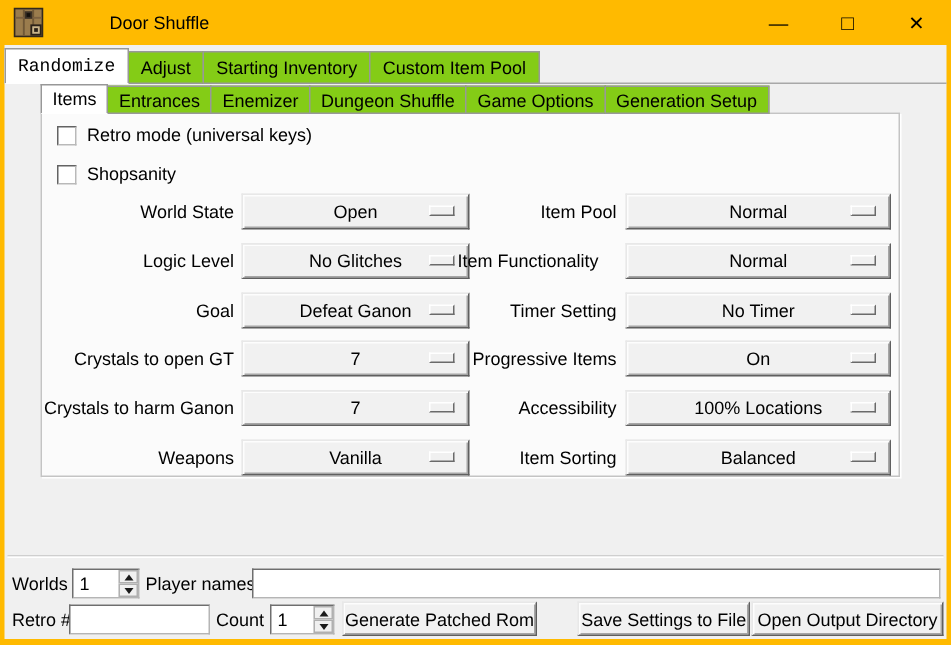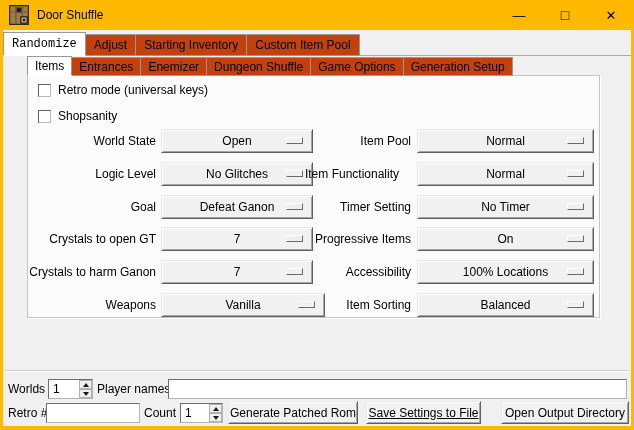--- a/index.html
+++ b/index.html
@@ -3,32 +3,32 @@
 <meta charset="utf-8">
 <style>
   * { margin:0; padding:0; box-sizing:border-box; cursor:default; }
   html,body { background:#888; }
   body { font-family:"Liberation Sans", sans-serif; color:#000; }
   .window {
     position:relative; width:634px; height:430px;
     background:#ffba00; overflow:hidden;
   }
   
-  .titlebar { position:absolute; left:0; top:0; width:634px; height:30px; display:flex; align-items:center; }
+  .titlebar { position:absolute; left:0; top:0; width:634px; height:30px; display:flex; align-items:center;gap:36px; }
   .app-icon { margin-left:9px; width:20px; height:20px; flex:0 0 auto; }
   .title-text { margin-left:8px; font-size:12px; }
   .win-controls { position:absolute; right:0; top:0; height:30px; display:flex; }
   .ctrl { width:46px; height:30px; display:flex; align-items:center; justify-content:center; font-size:13px; line-height:1; color:#000; }
   .ctrl.max { font-size:14px; }
   
   .body { position:absolute; left:3px; top:30px; width:628px; height:396px; background:#f0f0f0; }
   
   .tabs1 { position:absolute; left:0; top:2px; display:flex; align-items:flex-end; z-index:4; }
   .tabs2 { position:absolute; left:24px; top:26px; display:flex; align-items:flex-end; z-index:4; }
-  .tab { font-size:12px; background:#c2410c; border:1px solid #989898; margin-right:-1px;
+  .tab { font-size:12px; background:#84cc16; border:1px solid #989898; margin-right:-1px;
          display:flex; align-items:center; white-space:nowrap; }
   .tabs1 .tab { height:22px; padding:0 8px; }
   .tabs2 .tab { height:19px; padding:0 7px; }
   .tab.active { background:#ffffff; position:relative; z-index:5; border-bottom:1px solid #fff; }
   .tabs1 .tab.active { height:24px;font-family:Liberation Mono, monospace; }
   .tabs2 .tab.active { height:20px; }
   .page-border { position:absolute; left:0; top:25px; width:628px; border-top:1px solid #a8a8a8; z-index:1; }
   
   .items-frame { position:absolute; left:24px; top:45px; width:573px; height:243px;
                  background:#fbfbfb; border:1px solid #c4c4c4; box-shadow:1px 1px 0 #ffffff; z-index:2; }
@@ -138,21 +138,21 @@
       <div class="dropdown" style="left:133px;top:151px;width:152px;">
         <span class="dd-value">7</span>
         <span class="dd-indicator"></span>
       </div>
       <span class="opt-label" style="left:0;top:184px;width:128px;">Crystals to harm Ganon</span>
       <div class="dropdown" style="left:133px;top:184px;width:152px;">
         <span class="dd-value">7</span>
         <span class="dd-indicator"></span>
       </div>
       <span class="opt-label" style="left:0;top:217px;width:128px;">Weapons</span>
-      <div class="dropdown" style="left:133px;top:217px;width:164px;">
+      <div class="dropdown" style="left:133px;top:217px;width:152px;">
         <span class="dd-value">Vanilla</span>
         <span class="dd-indicator"></span>
       </div>
 
       <span class="opt-label" style="left:150px;top:53px;width:233px;">Item Pool</span>
       <div class="dropdown" style="left:389px;top:53px;width:177px;">
         <span class="dd-value">Normal</span>
         <span class="dd-indicator"></span>
       </div>
       <span class="opt-label" style="left:138px;top:86px;width:233px;">Item Functionality</span>
@@ -207,17 +207,17 @@
       <div class="spin-btns">
         <div class="spin-btn">
             <span class="tri-up"></span>
           </div>
         <div class="spin-btn">
             <span class="tri-down"></span>
           </div>
       </div>
     </div>
     <div class="push-btn" style="left:225px;top:371px;width:130px;">Generate Patched Rom</div>
-    <div class="push-btn" style="left:363px;top:371px;width:115px;text-decoration:underline;">Save Settings to File</div>
+    <div class="push-btn" style="left:382px;top:371px;width:115px;">Save Settings to File</div>
     <div class="push-btn" style="left:498px;top:371px;width:128px;">Open Output Directory</div>
 
   </div>
 </div>
 
 </body></html>

